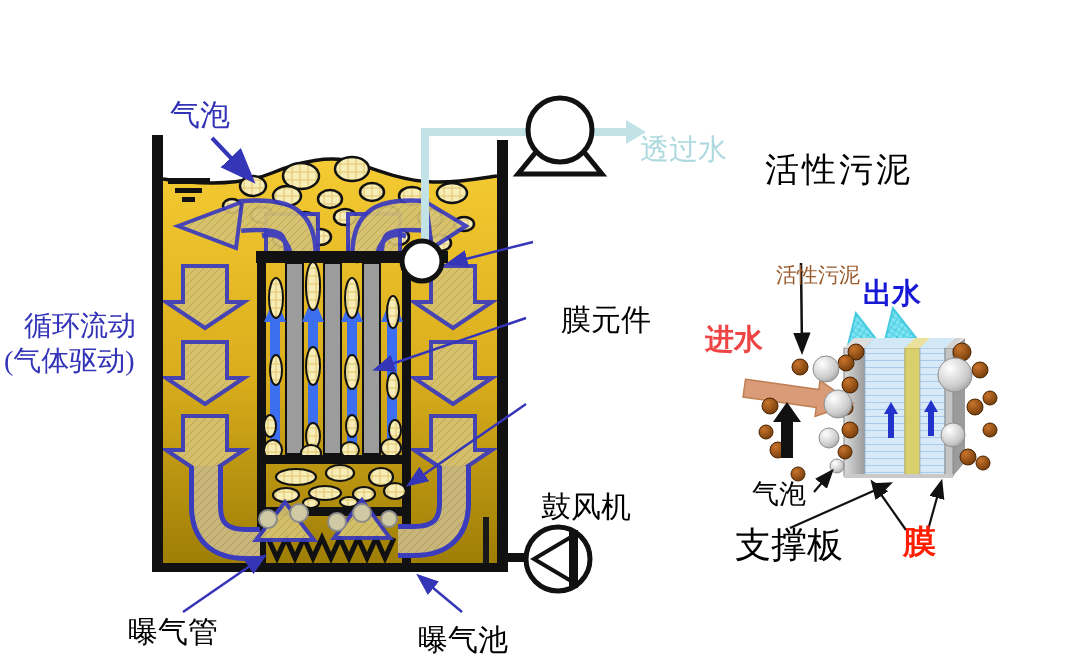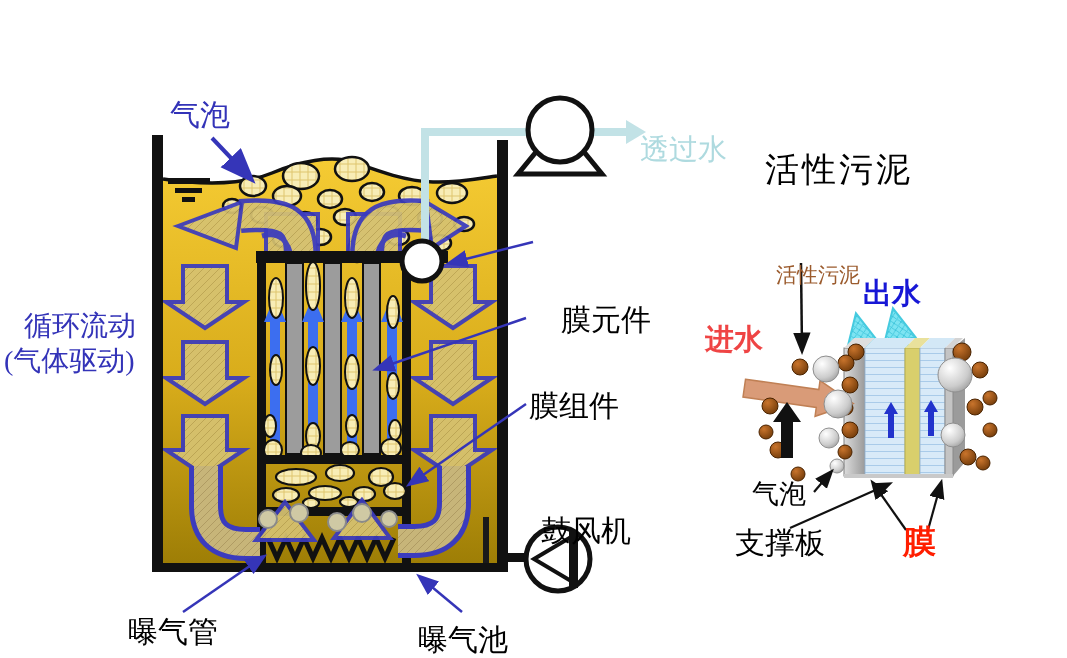--- a/index.html
+++ b/index.html
@@ -14,29 +14,29 @@
   .bblue{color:#1717D6;font-weight:bold;text-align:center;}
   .red{color:#FF1E00;font-weight:bold;}
   .lbl-bubble-left{left:170px;top:99px;font-size:30px;}
   .lbl-pump{left:566px;top:64px;font-size:28px;}
   .lbl-permeate{left:640px;top:100px;font-size:29px;margin-top:34px;}
   .lbl-collector{left:537px;top:220px;font-size:30px;}
   .lbl-mo-el{left:529px;top:304px;font-size:30px;margin-left:32px;}
   .lbl-mo-mod{left:529px;top:390px;font-size:30px;}
   .lbl-circ1{left:24px;top:311px;font-size:28px;}
   .lbl-circ2{left:4px;top:346px;font-size:28px;}
-  .lbl-blower{left:541px;top:491px;font-size:30px;margin-top:24px;}
+  .lbl-blower{left:541px;top:491px;font-size:30px;}
   .lbl-aer-pipe{left:128px;top:616px;font-size:30px;}
   .lbl-aer-tank{left:418px;top:624px;font-size:30px;}
   .lbl-title{left:765px;top:152px;font-size:34px;letter-spacing:3px;}
   .lbl-sludge{left:776px;top:228px;font-size:21px;margin-top:36px;}
   .lbl-effluent{left:863px;top:278px;font-size:29px;}
   .lbl-influent{left:705px;top:324px;font-size:29px;}
   .lbl-bubble-right{left:752px;top:480px;font-size:27px;}
-  .lbl-support{left:735px;top:527px;font-size:30px;}
+  .lbl-support{left:735px;top:527px;font-size:36px;}
   .lbl-membrane{left:903px;top:525px;font-size:33px;}
 </style>
 </head>
 <body>
 
 <div class="canvas">
 
 <svg width="1067" height="658" viewBox="0 0 1067 658">
   <defs>
     <linearGradient id="waterGrad" x1="0" y1="0" x2="0" y2="1">
@@ -319,21 +319,20 @@
       <line x1="790" y1="528" x2="889" y2="484" stroke-width="2.2" marker-end="url(#arrK)"></line>
       <line x1="906" y1="530" x2="873" y2="483" stroke-width="2.2" marker-end="url(#arrK)"></line>
       <line x1="928" y1="530" x2="941" y2="483" stroke-width="2.2" marker-end="url(#arrK)"></line>
     </g>
   </g>
 </svg>
 
 <div class="lbl lbl-bubble-left blue">气泡</div>
 <div class="lbl lbl-permeate pale">透过水</div>
 <div class="lbl lbl-mo-el">膜元件</div>
-<div class="lbl lbl-mo-mod">膜组件</div>
 <div class="lbl lbl-circ1 blue">循环流动</div>
 <div class="lbl lbl-circ2 blue">(气体驱动)</div>
 <div class="lbl lbl-blower">鼓风机</div>
 <div class="lbl lbl-aer-tank">曝气池</div>
 <div class="lbl lbl-aer-pipe">曝气管</div>
 <div class="lbl lbl-title">活性污泥</div>
 <div class="lbl lbl-sludge brown">活性污泥</div>
 <div class="lbl lbl-effluent bblue">出水</div>
 <div class="lbl lbl-influent orange">进水</div>
 <div class="lbl lbl-bubble-right">气泡</div>

